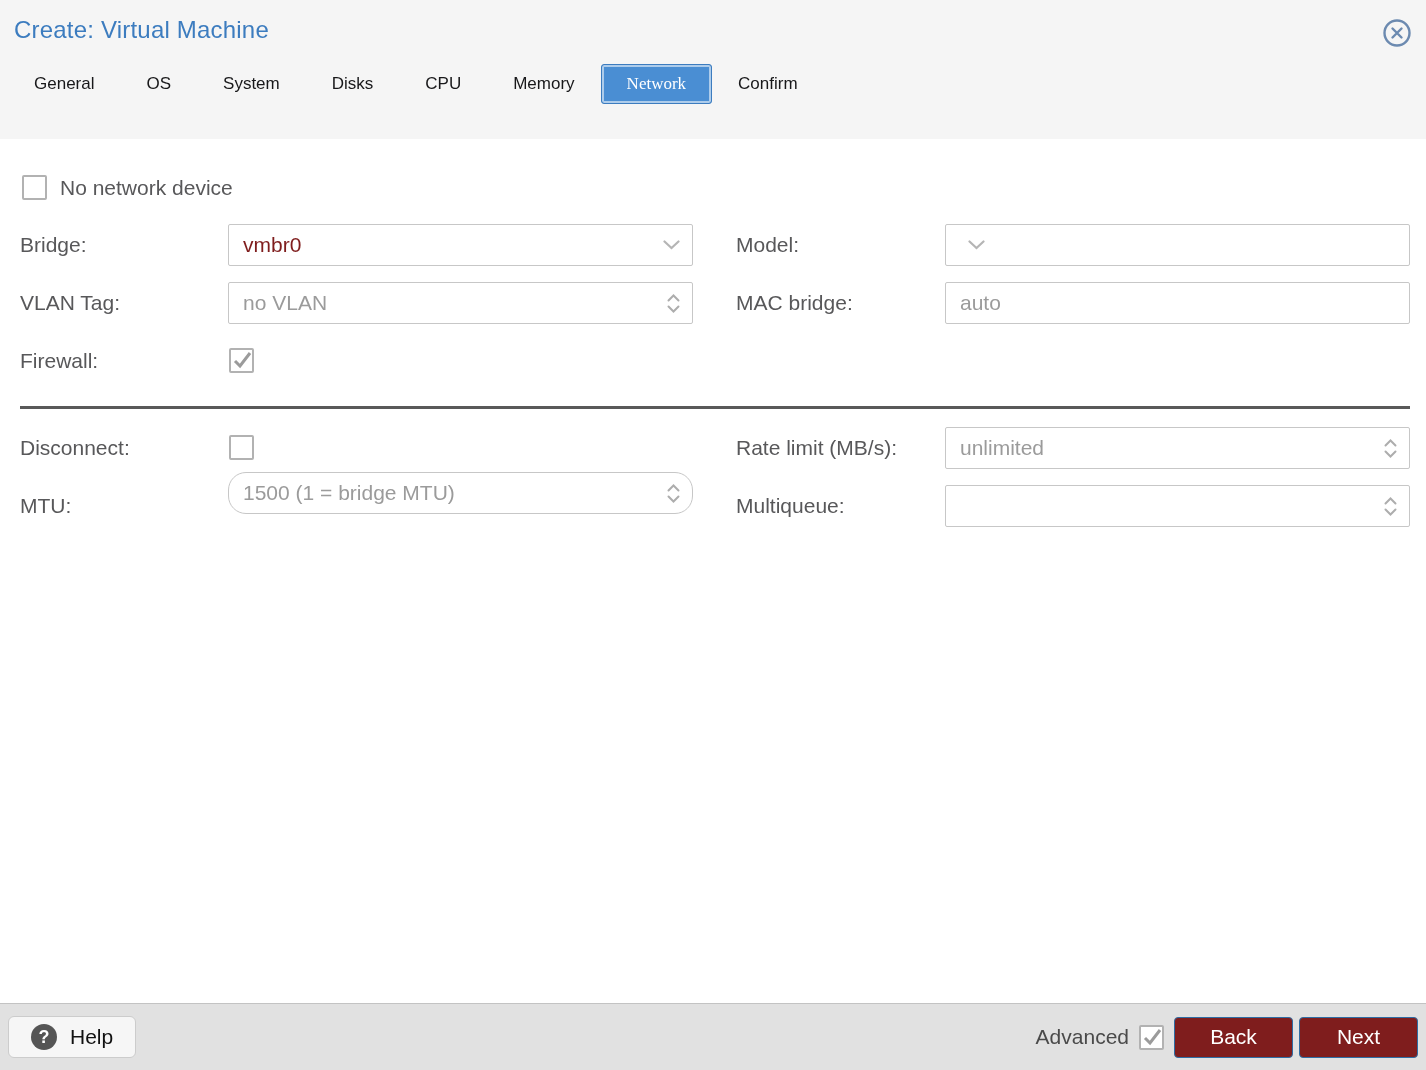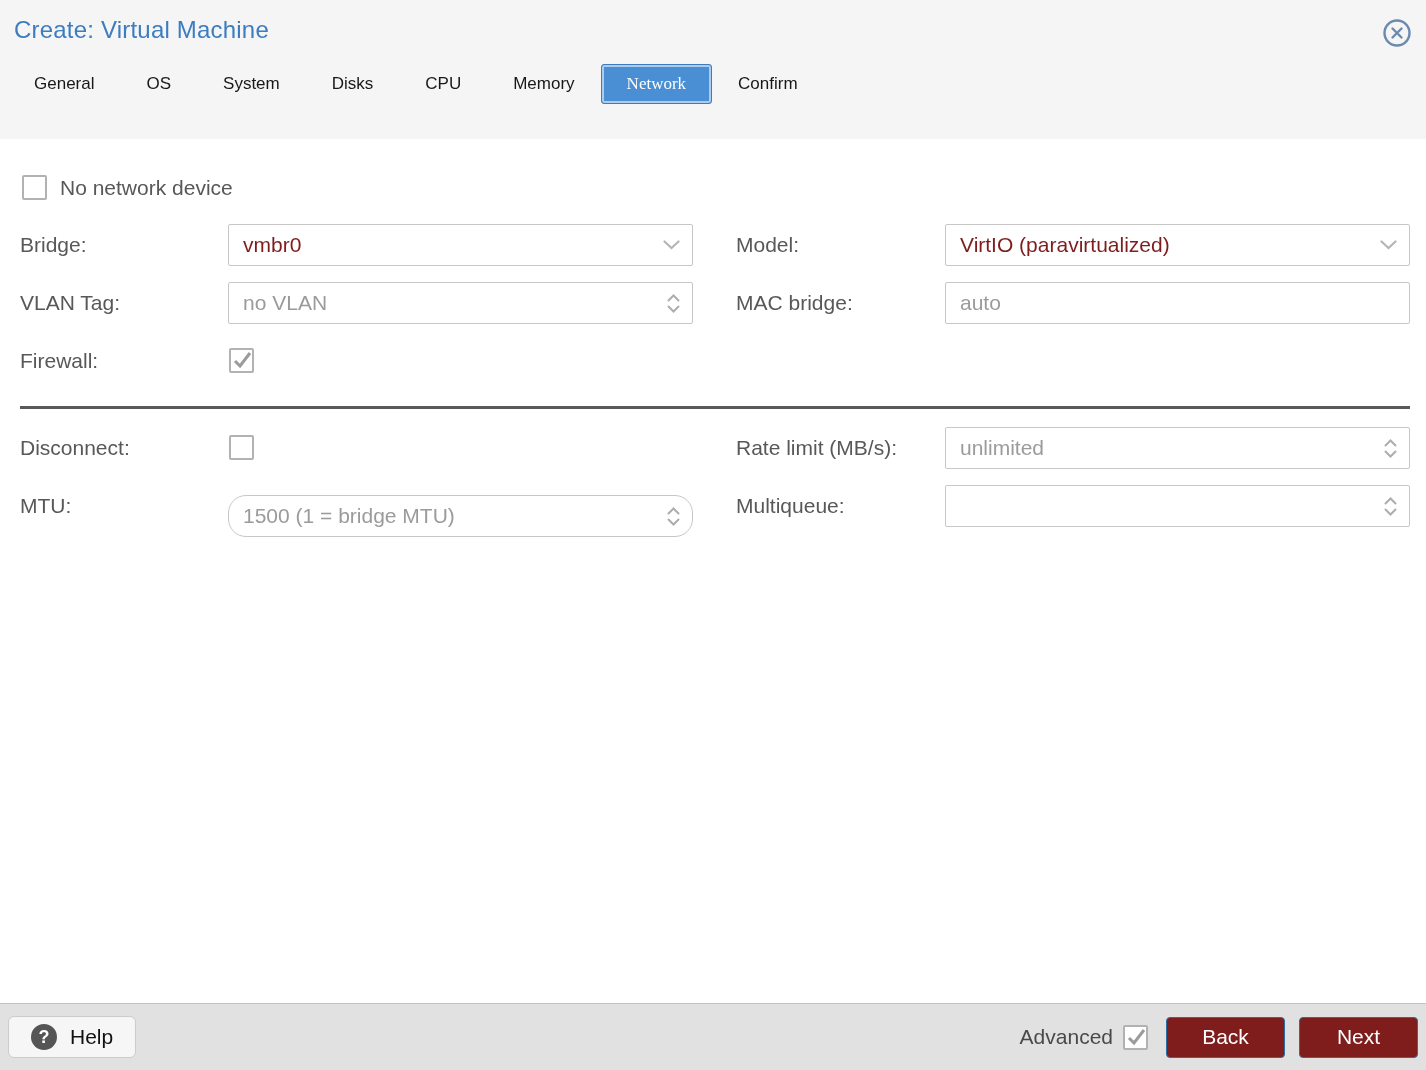--- a/index.html
+++ b/index.html
@@ -74,21 +74,21 @@
   .help-btn {
     height:42px; display:flex; align-items:center; gap:13px; padding:0 22px;
     background:#f6f6f6; border:1px solid #cccccc; border-radius:6px;
     font-size:21px; color:#111; cursor:pointer;
   }
   .help-glyph {
     width:26px; height:26px; border-radius:50%; background:#555;
     color:#fff; font-size:18px; font-weight:bold;
     display:flex; align-items:center; justify-content:center;
   }
-  .footer-right { display:flex; align-items:center; gap:14px; }
+  .footer-right { display:flex; align-items:center; gap:6px; }
   .adv-wrap { display:flex; align-items:center; gap:10px; margin-right:4px; cursor:pointer; }
   .adv-wrap .lbl { font-size:21px; color:#4a4a4a; }
   .btn {
     width:119px; height:41px; border-radius:4px;
     background:#7f1d1d; border:1px solid #2e6da4; color:#fff;
     font-size:21px; display:flex; align-items:center; justify-content:center;
     cursor:pointer;
   }
 </style>
 </head>
@@ -128,21 +128,20 @@
     <span class="val">vmbr0</span>
     <span class="trigger">
       <svg width="17" height="10" viewBox="0 0 17 10">
           <path d="M1.5 1.5 L8.5 8 L15.5 1.5" stroke="#b5b5b5" stroke-width="2.2" fill="none" stroke-linecap="round"></path>
         </svg>
     </span>
   </div>
 
   <div class="flabel r-label" style="top:85px;">Model:</div>
   <div class="field r-field" style="top:85px;">
-    <span class="val">VirtIO (paravirtualized)</span>
     <span class="trigger">
       <svg width="17" height="10" viewBox="0 0 17 10">
           <path d="M1.5 1.5 L8.5 8 L15.5 1.5" stroke="#b5b5b5" stroke-width="2.2" fill="none" stroke-linecap="round"></path>
         </svg>
     </span>
   </div>
 
   <div class="flabel l-label" style="top:143px;">VLAN Tag:</div>
   <div class="field l-field" style="top:143px;">
     <span class="ph">no VLAN</span>
@@ -180,21 +179,21 @@
       <svg width="13" height="8" viewBox="0 0 13 8">
           <path d="M1.5 6.5 L6.5 1.5 L11.5 6.5" stroke="#adadad" stroke-width="2" fill="none" stroke-linecap="round"></path>
         </svg>
       <svg width="13" height="8" viewBox="0 0 13 8">
           <path d="M1.5 1.5 L6.5 6.5 L11.5 1.5" stroke="#adadad" stroke-width="2" fill="none" stroke-linecap="round"></path>
         </svg>
     </span>
   </div>
 
   <div class="flabel l-label" style="top:346px;">MTU:</div>
-  <div class="field l-field" style="top:356px;border-radius:18px;">
+  <div class="field l-field" style="top:333px;border-radius:18px;">
     <span class="ph">1500 (1 = bridge MTU)</span>
     <span class="trigger">
       <svg width="13" height="8" viewBox="0 0 13 8">
           <path d="M1.5 6.5 L6.5 1.5 L11.5 6.5" stroke="#adadad" stroke-width="2" fill="none" stroke-linecap="round"></path>
         </svg>
       <svg width="13" height="8" viewBox="0 0 13 8">
           <path d="M1.5 1.5 L6.5 6.5 L11.5 1.5" stroke="#adadad" stroke-width="2" fill="none" stroke-linecap="round"></path>
         </svg>
     </span>
   </div>

